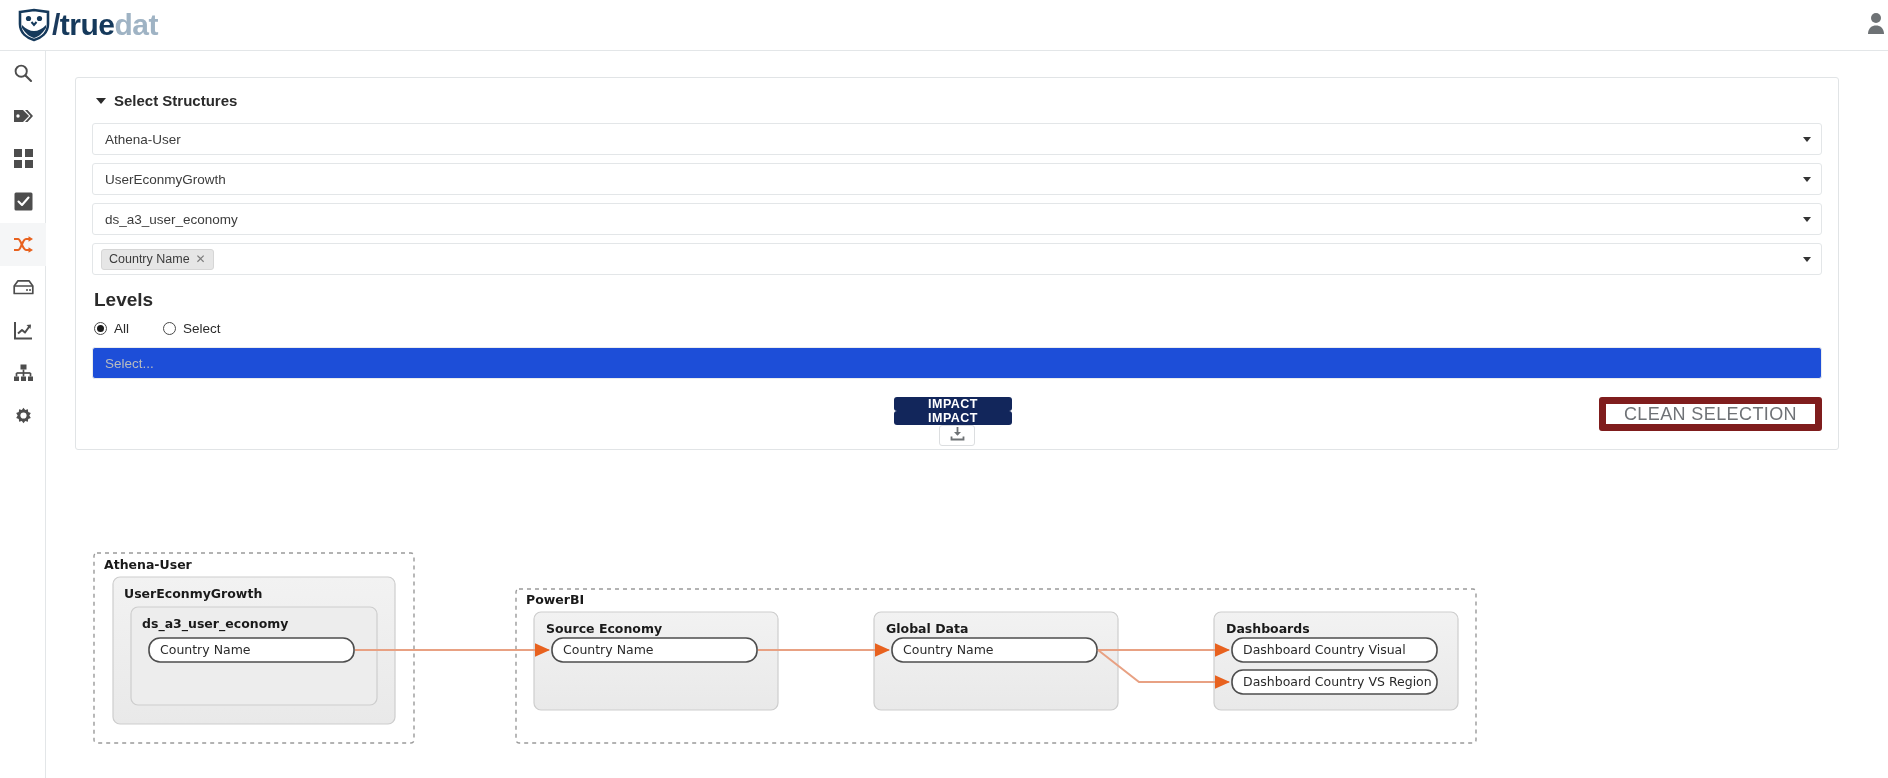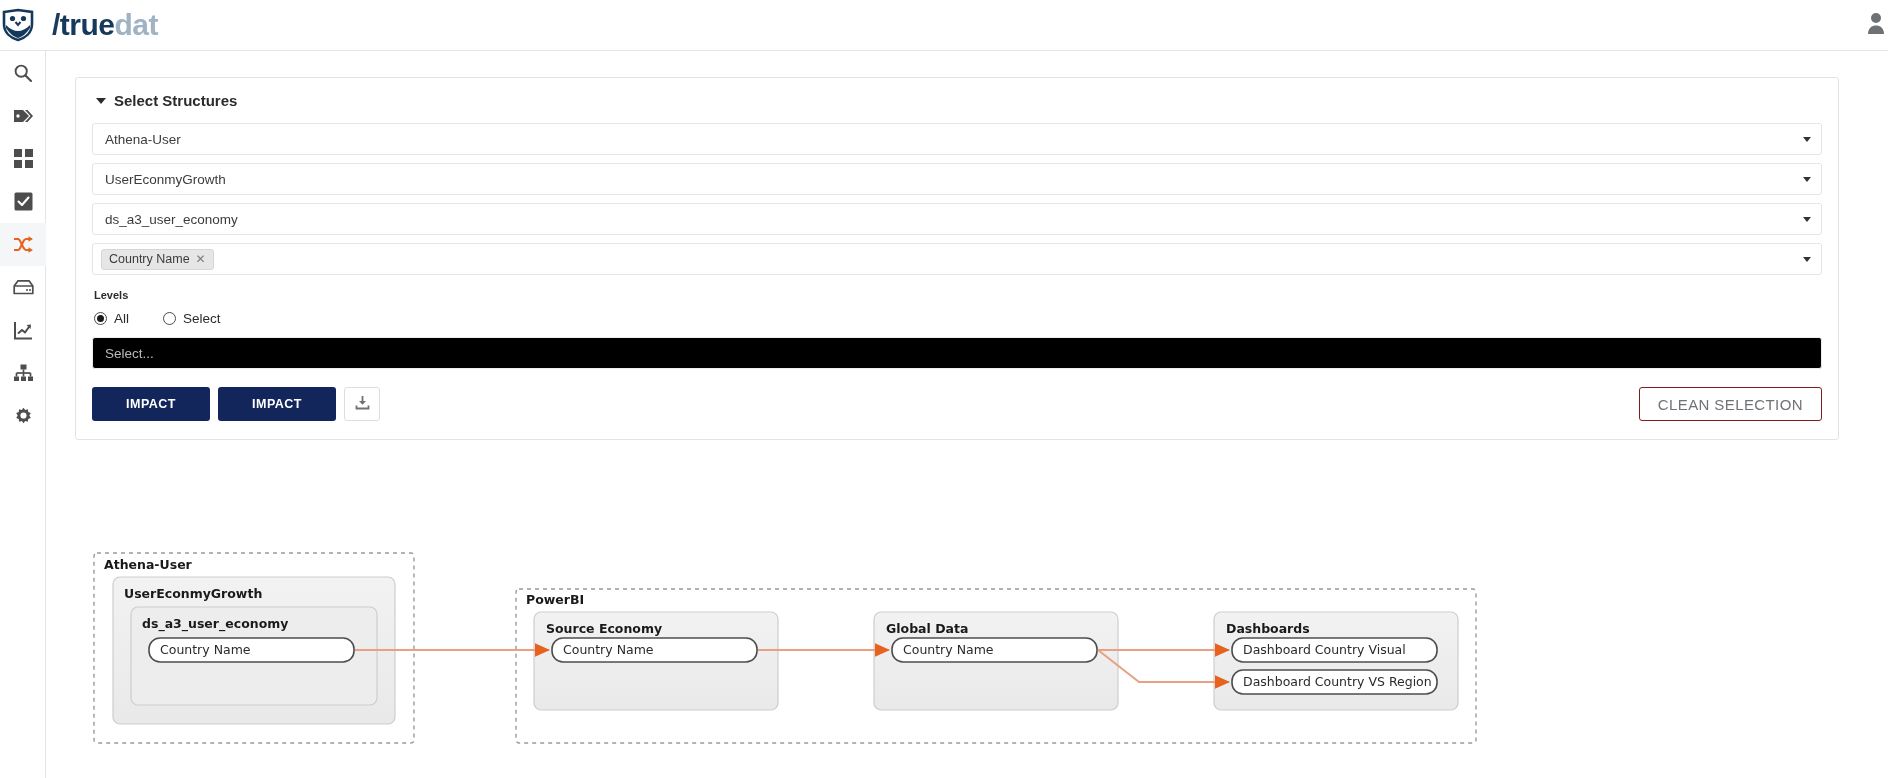--- a/index.html
+++ b/index.html
@@ -13,22 +13,22 @@
 
   
   .topbar {
     position: absolute; top: 0; left: 0;
     width: 1888px; height: 51px;
     background: #ffffff;
     border-bottom: 1px solid #e3e6e8;
     z-index: 5;
   }
   .logo {
-    position: absolute; left: 0; top: 4px;
-    display: flex; align-items: center; gap: 16px;
+    position: absolute; left: 16px; top: 4px;
+    display: flex; align-items: center; gap: 0px;
     height: 42px;
     text-align: center;
   }
   .logo-mark { width: 36px; height: 34px; }
   .logo-text {
     font-size: 30px; font-weight: bold; letter-spacing: -0.5px;
     line-height: 34px;
   }
   .logo-text .slash { color: #1b3a5c; }
   .logo-text .true { color: #15395b; }
@@ -116,21 +116,21 @@
     padding: 2px 7px;
     font-size: 12.5px;
     color: #3c3c3c;
     height: 21px;
   }
   .chip-x {
     color: #7a7a7a; font-size: 12px; cursor: pointer; line-height: 1;
   }
 
   .levels-label {
-    font-size: 11px; font-weight: bold; color: #2b2b2b;
+    font-size: 19px; font-weight: bold; color: #2b2b2b;
     margin: 14px 0 10px 2px;
   }
   .radio-row {
     display: flex; align-items: center; gap: 22px;
     margin-bottom: 11px; padding-left: 2px;
   }
   .radio-opt { display: flex; align-items: center; gap: 7px; cursor: pointer; margin-right: 12px; }
   .radio {
     width: 13px; height: 13px; border-radius: 50%;
     border: 1px solid #4a4a4a; background: #fff;
@@ -139,33 +139,34 @@
   .radio.checked::after {
     content: ""; width: 7px; height: 7px; border-radius: 50%;
     background: #1a1a1a;
   }
   .radio-label { font-size: 13.5px; color: #2b2b2b; }
 
   .placeholder-field {
     height: 32px;
     border: 1px solid #ebeced;
     border-radius: 3px;
-    background: #000000;
+    background: #1d4ed8;
     display: flex; align-items: center;
     padding: 0 12px;
     font-size: 13.5px;
     color: #b9bcbf;
     margin-bottom: 18px;
     cursor: text;
   }
 
   .button-row {
     display: flex; align-items: center;
     position: relative;
     height: 34px;
+    flex-direction: column;
   }
   .btn-primary {
     background: #12265b;
     color: #ffffff;
     font-size: 12.5px;
     font-weight: bold;
     letter-spacing: 0.5px;
     border: none; border-radius: 3px;
     height: 34px;
     min-width: 118px;
@@ -179,23 +180,23 @@
     border: 1px solid #dcdee0;
     border-radius: 3px;
     background: #fff;
     display: flex; align-items: center; justify-content: center;
     cursor: pointer;
   }
   .btn-clean {
     position: absolute; right: 0; top: 0;
     background: #ffffff;
     color: #6f7276;
-    font-size: 15px;
+    font-size: 18px;
     letter-spacing: 0.4px;
-    border: 1px solid #7f1d1d;
+    border: 7px solid #7f1d1d;
     border-radius: 3px;
     height: 34px;
     padding: 0 18px;
     cursor: pointer;
     font-family: "Liberation Sans", sans-serif;
   }
 
   
   .graph {
     position: absolute;

